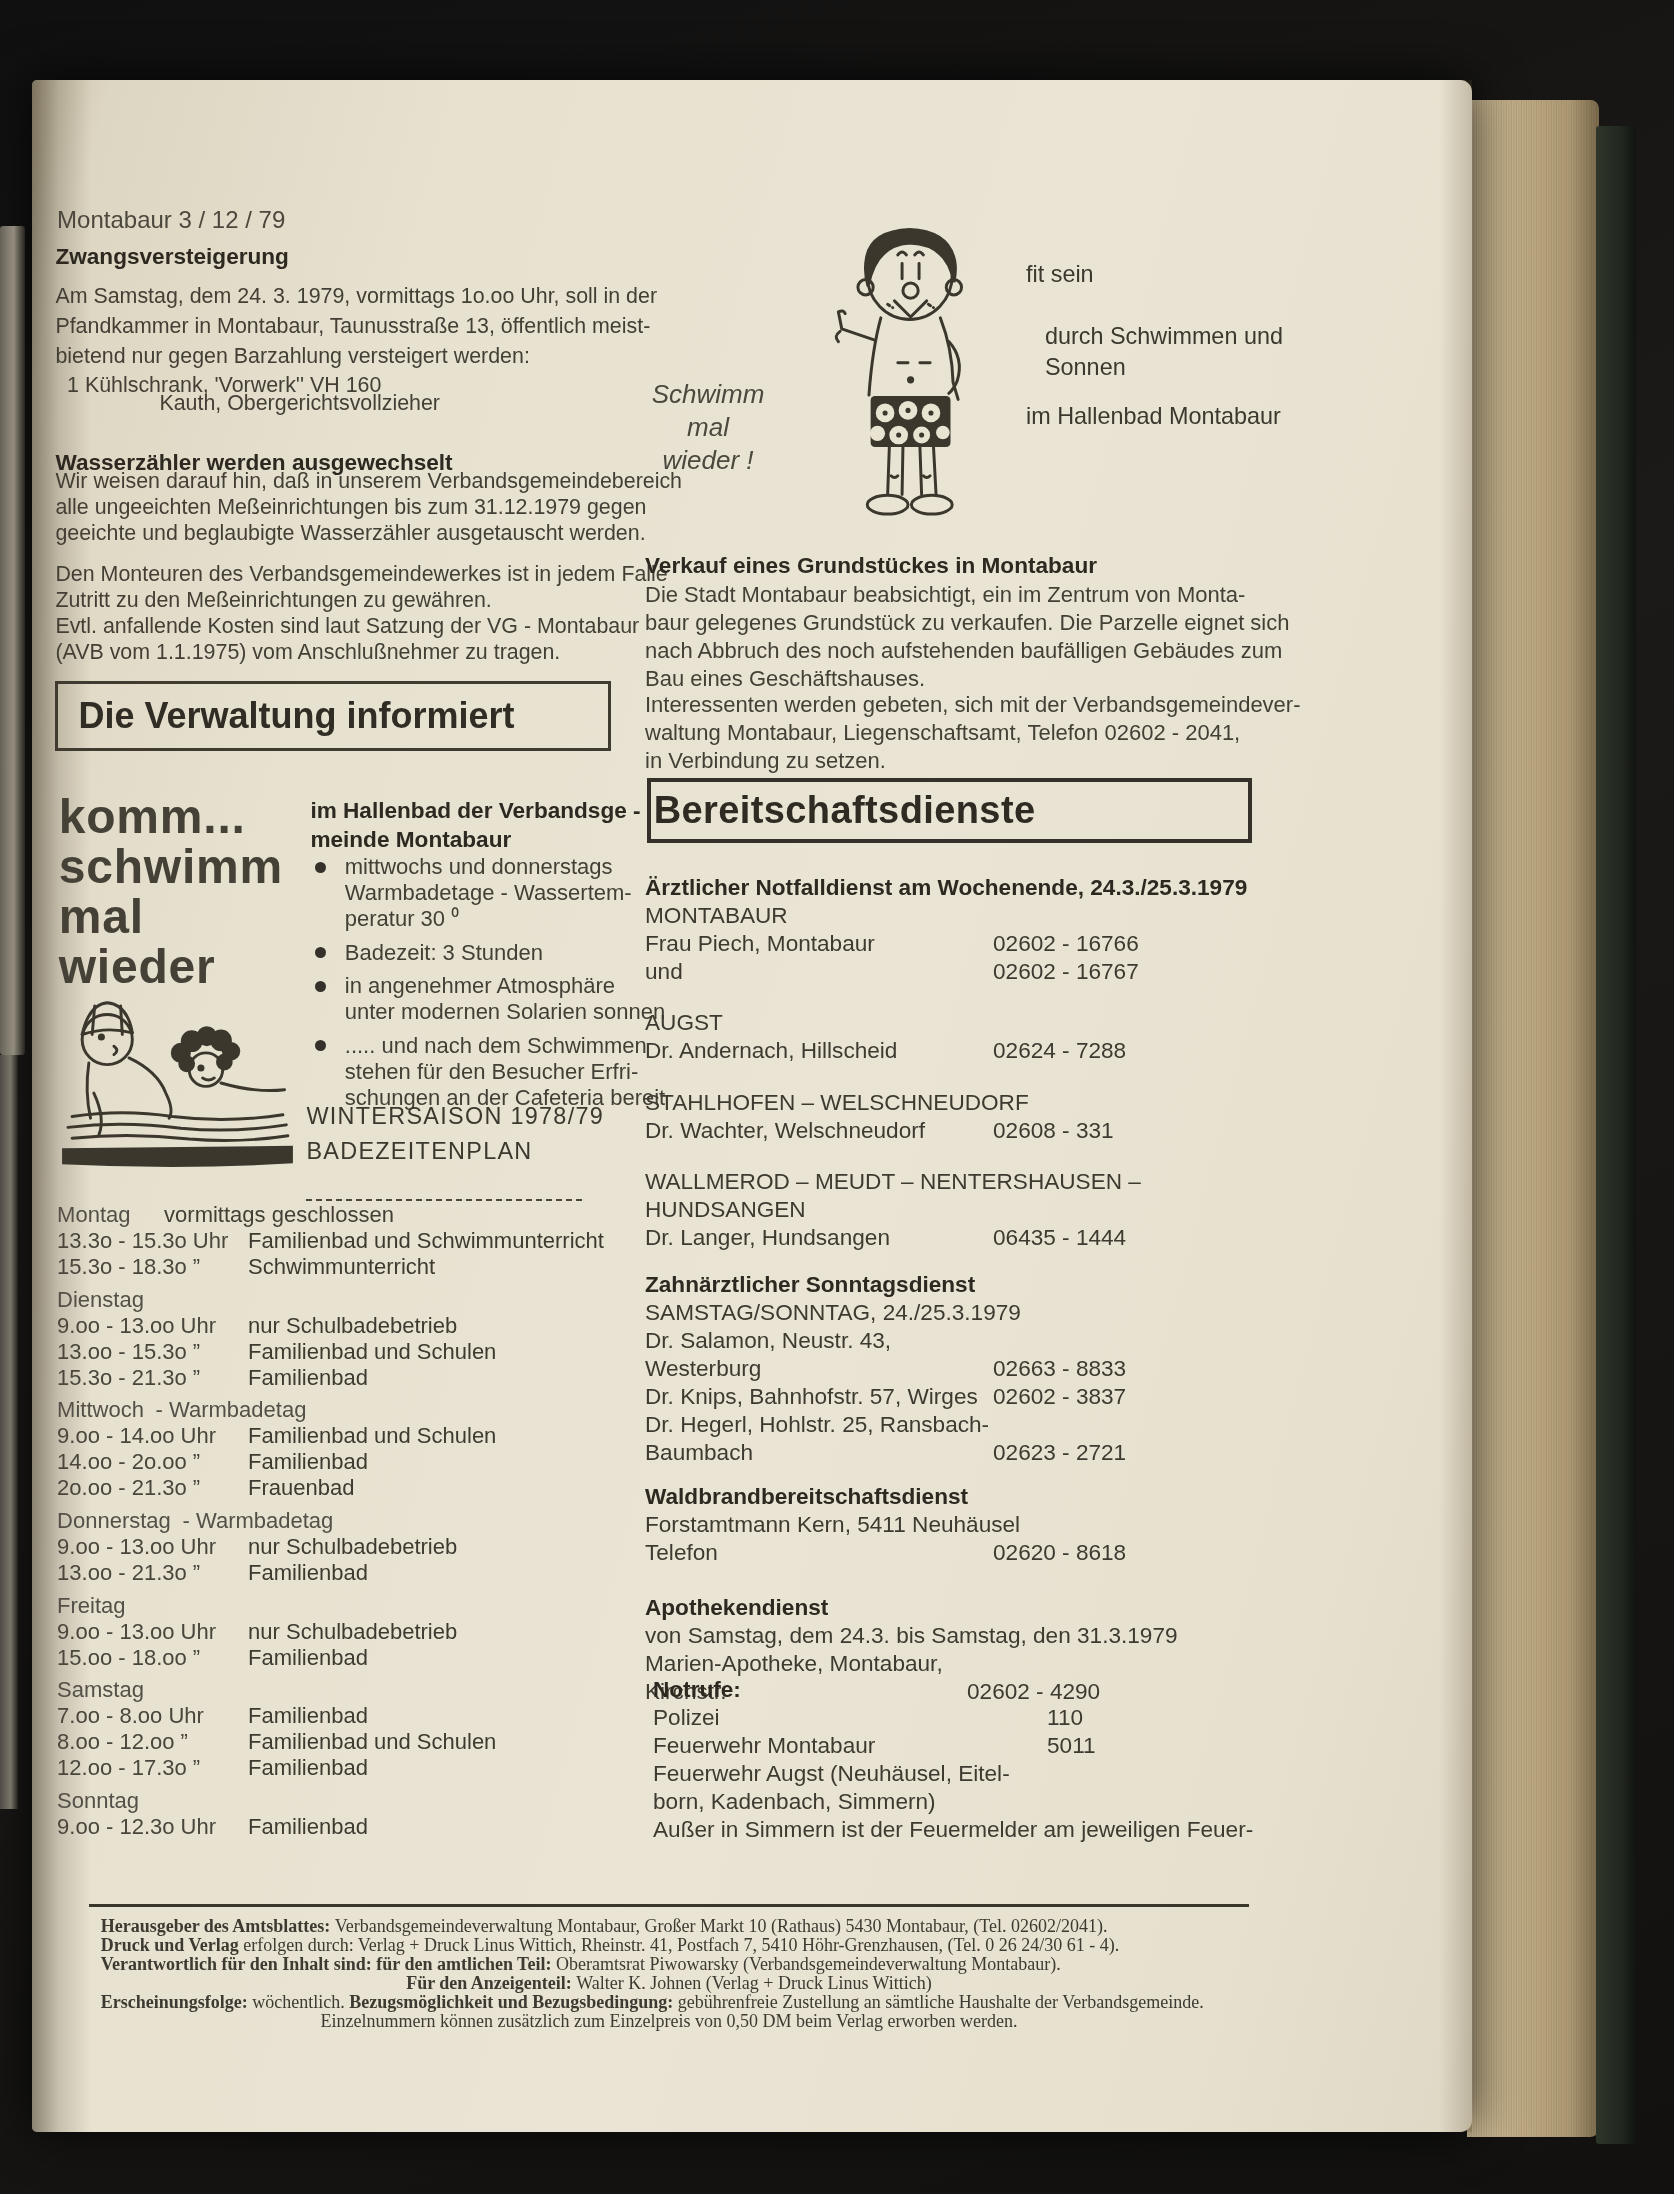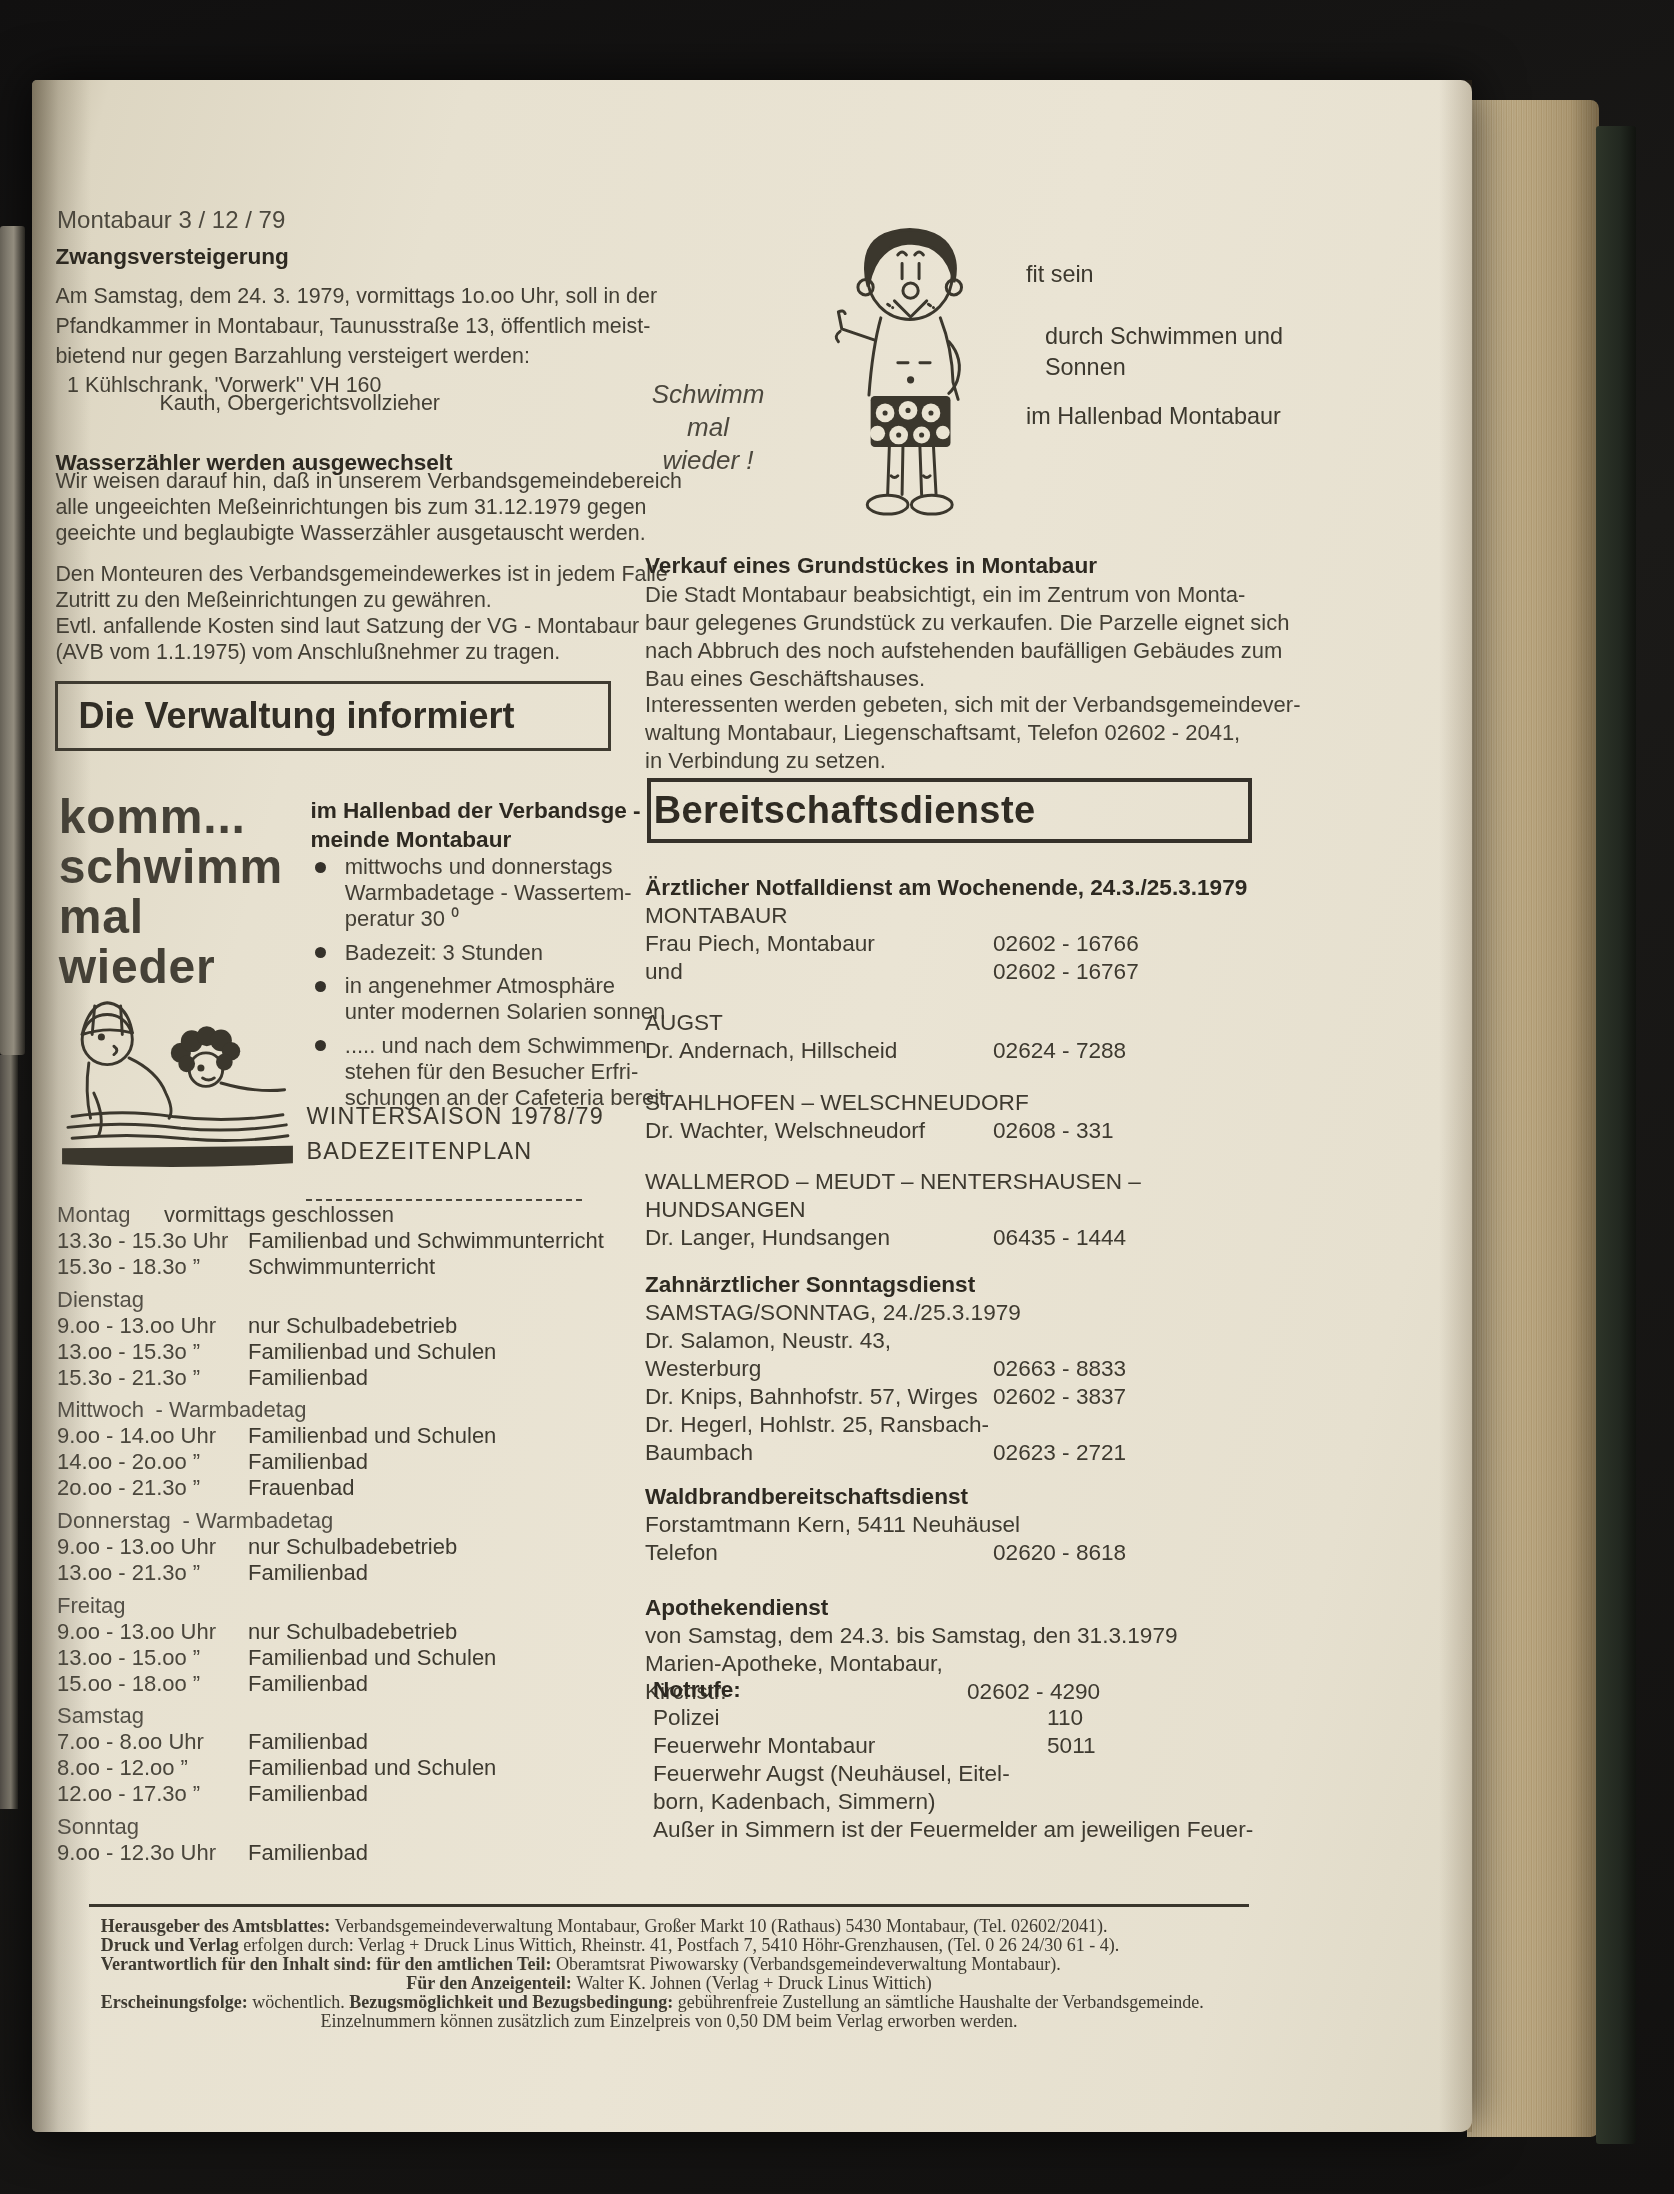--- a/index.html
+++ b/index.html
@@ -248,21 +248,20 @@
           <div class="s-row"><span class="s-time">2o.oo - 21.3o ”</span><span class="s-act">Frauenbad</span></div>
         </div>
         <div class="day-block">
           <div class="day-line"><span class="day-name">Donnerstag</span><span class="day-note inline">- Warmbadetag</span></div>
           <div class="s-row"><span class="s-time">9.oo - 13.oo Uhr</span><span class="s-act">nur Schulbadebetrieb</span></div>
           <div class="s-row"><span class="s-time">13.oo - 21.3o ”</span><span class="s-act">Familienbad</span></div>
         </div>
         <div class="day-block">
           <div class="day-line"><span class="day-name">Freitag</span></div>
           <div class="s-row"><span class="s-time">9.oo - 13.oo Uhr</span><span class="s-act">nur Schulbadebetrieb</span></div>
-          <div class="s-row"><span class="s-time">13.oo - 15.oo ”</span><span class="s-act">Familienbad und Schulen</span></div>
           <div class="s-row"><span class="s-time">15.oo - 18.oo ”</span><span class="s-act">Familienbad</span></div>
         </div>
         <div class="day-block">
           <div class="day-line"><span class="day-name">Samstag</span></div>
           <div class="s-row"><span class="s-time">7.oo - 8.oo Uhr</span><span class="s-act">Familienbad</span></div>
           <div class="s-row"><span class="s-time">8.oo - 12.oo ”</span><span class="s-act">Familienbad und Schulen</span></div>
           <div class="s-row"><span class="s-time">12.oo - 17.3o ”</span><span class="s-act">Familienbad</span></div>
         </div>
         <div class="day-block">
           <div class="day-line"><span class="day-name">Sonntag</span></div>

